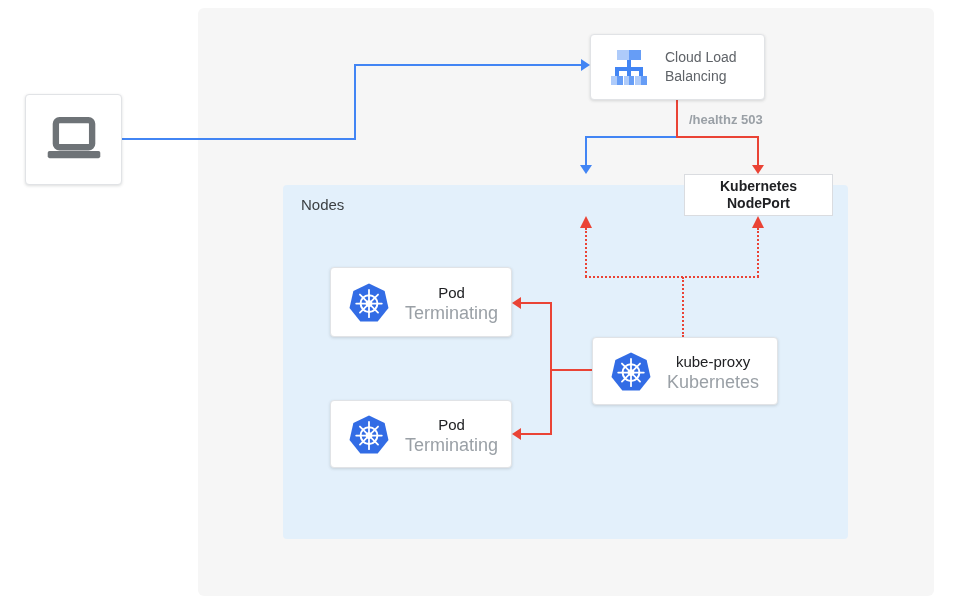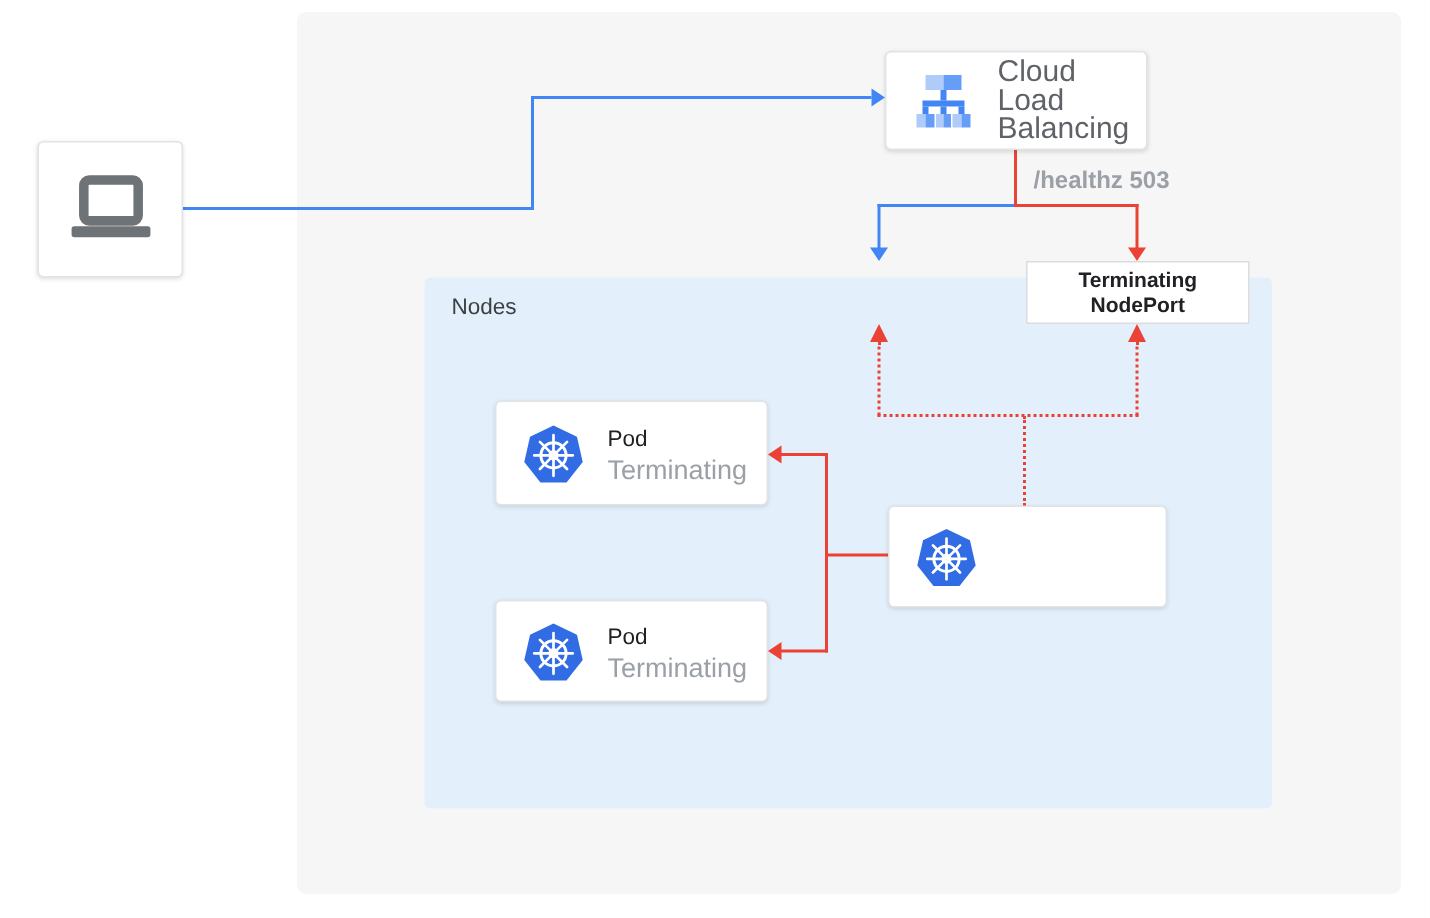--- a/index.html
+++ b/index.html
@@ -16,38 +16,38 @@
   .nodes-panel{position:absolute;left:283px;top:185px;width:565px;height:354px;
     background:var(--nodes-blue);border-radius:4px;}
   .nodes-label{position:absolute;left:18px;top:11px;font-size:15px;color:#3C4043;}
 
   .card{position:absolute;background:#fff;border:1px solid var(--card-border);
     border-radius:4px;box-shadow:0 1px 3px rgba(60,64,67,.18);box-sizing:border-box;}
   .client-card{left:25px;top:94px;width:97px;height:91px;display:flex;
     align-items:center;justify-content:center;}
   .clb-card{left:590px;top:34px;width:175px;height:66px;display:flex;
     align-items:center;gap:14px;padding-left:16px;}
-  .clb-text{font-size:20px;line-height:19px;color:var(--text-mid);width:84px;}
+  .clb-text{font-size:14px;line-height:19px;color:var(--text-mid);width:84px;}
 
   .port-box{position:absolute;background:#fff;border:1px solid #DADCE0;
     box-sizing:border-box;display:flex;align-items:center;justify-content:center;
     text-align:center;font-size:14px;font-weight:bold;color:var(--text-dark);line-height:17px;}
   .nodeport{left:512px;top:174px;width:148px;height:42px;}
   .hc-nodeport{left:684px;top:174px;width:149px;height:42px;}
   .hc-nodeport span{display:block;width:110px;}
 
-  .unit-card{display:flex;align-items:center;gap:16px;padding-left:18px;}
+  .unit-card{display:flex;align-items:center;gap:16px;padding-left:18px;text-align:center;}
   .pod1{left:330px;top:267px;width:182px;height:70px;}
   .pod2{left:330px;top:400px;width:182px;height:68px;}
   .kproxy{left:592px;top:337px;width:186px;height:68px;}
   .unit-title{font-size:15px;color:var(--text-dark);line-height:21px;}
   .unit-sub{font-size:18px;color:var(--text-gray);line-height:20px;}
   .k8s-icon{width:40px;height:40px;flex:0 0 40px;}
 
-  .healthz{position:absolute;left:689px;top:112px;font-size:16px;font-weight:bold;
+  .healthz{position:absolute;left:689px;top:112px;font-size:13px;font-weight:bold;
     color:var(--text-gray);}
 
   .seg{position:absolute;}
   .h-blue{height:2px;background:var(--blue);}
   .v-blue{width:2px;background:var(--blue);}
   .h-red{height:2px;background:var(--red);}
   .v-red{width:2px;background:var(--red);}
   .h-dot{height:0;border-top:2px dotted var(--red);}
   .v-dot{width:0;border-left:2px dotted var(--red);}
   .arr{position:absolute;width:0;height:0;}
@@ -142,21 +142,21 @@
       <rect x="10" y="29" width="6" height="9" fill="#669DF6"></rect>
       <rect x="17" y="29" width="5" height="9" fill="#AECBFA"></rect>
       <rect x="22" y="29" width="5" height="9" fill="#669DF6"></rect>
       <rect x="28" y="29" width="6" height="9" fill="#AECBFA"></rect>
       <rect x="34" y="29" width="6" height="9" fill="#669DF6"></rect>
     </svg>
     <div class="clb-text">Cloud Load Balancing</div>
   </div>
 
   <div class="port-box hc-nodeport">
-    <span>Terminating NodePort</span>
+    <span>Kubernetes NodePort</span>
   </div>
 
   <div class="card unit-card pod1">
     <svg class="k8s-icon">
         <use href="#k8s"></use>
       </svg>
     <div>
       <div class="unit-title">Pod</div>
       <div class="unit-sub">Terminating</div>
     </div>
@@ -168,15 +168,19 @@
     <div>
       <div class="unit-title">Pod</div>
       <div class="unit-sub">Terminating</div>
     </div>
   </div>
 
   <div class="card unit-card kproxy">
     <svg class="k8s-icon">
         <use href="#k8s"></use>
       </svg>
+    <div>
+      <div class="unit-title">kube-proxy</div>
+      <div class="unit-sub">Kubernetes</div>
+    </div>
   </div>
 
 </div>
 
 </body></html>

